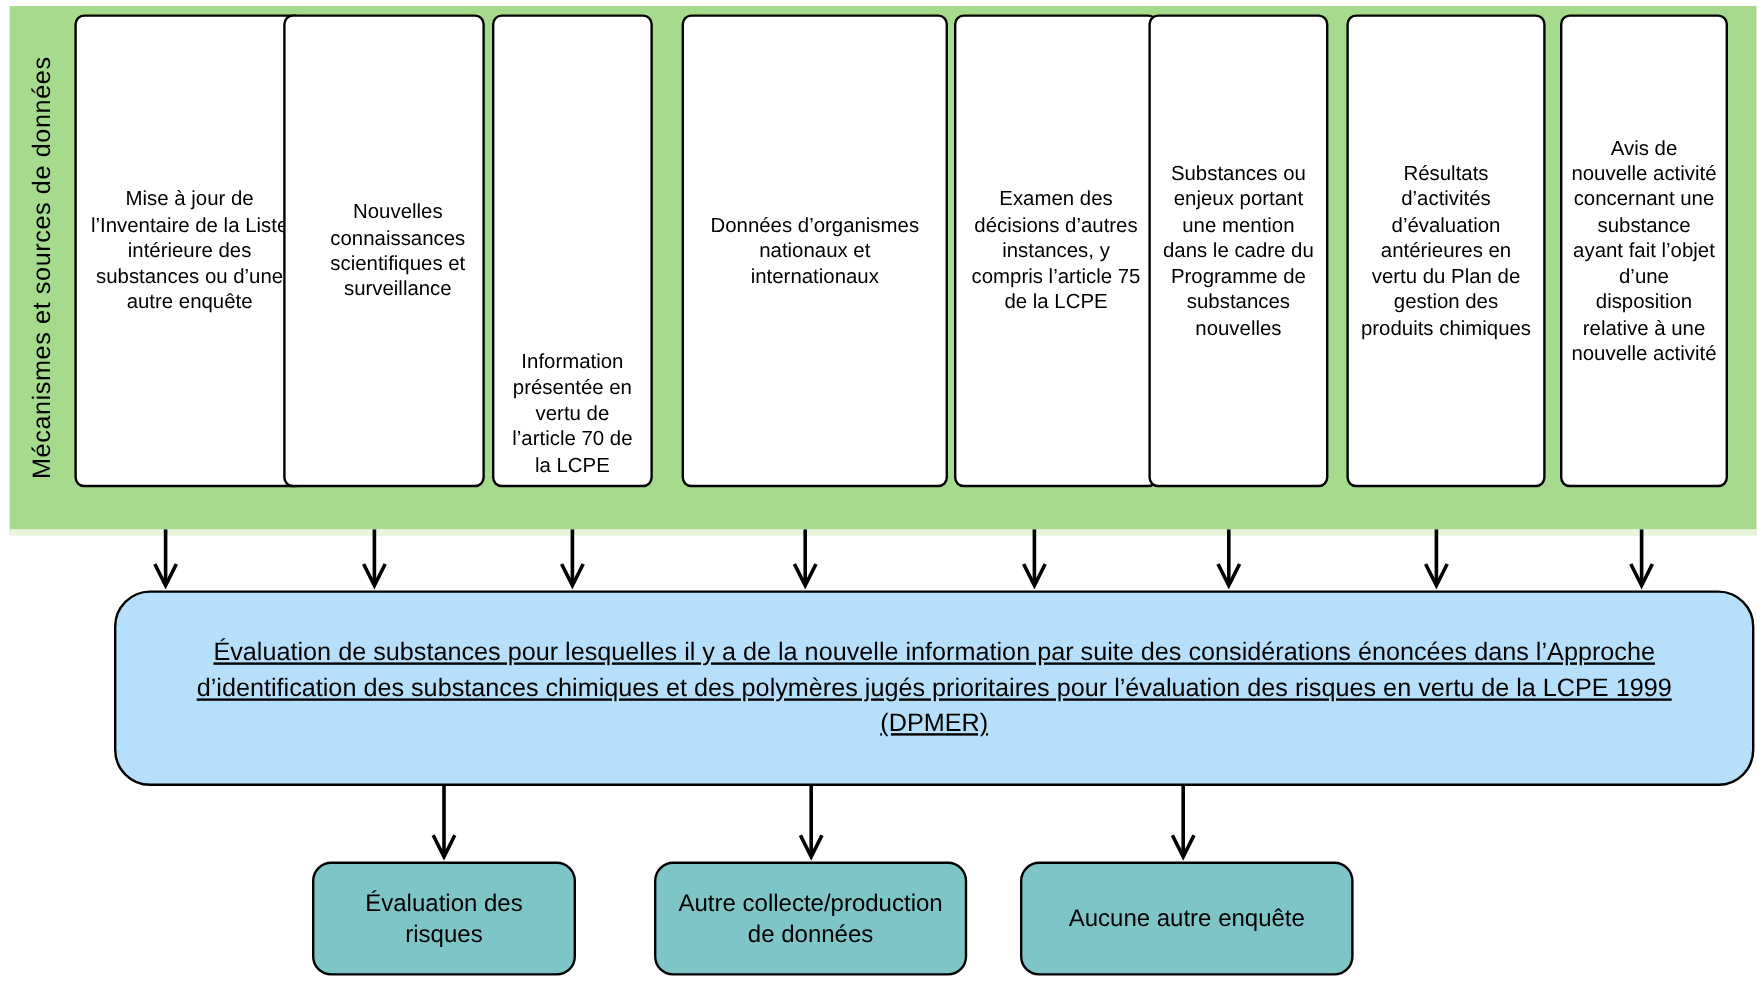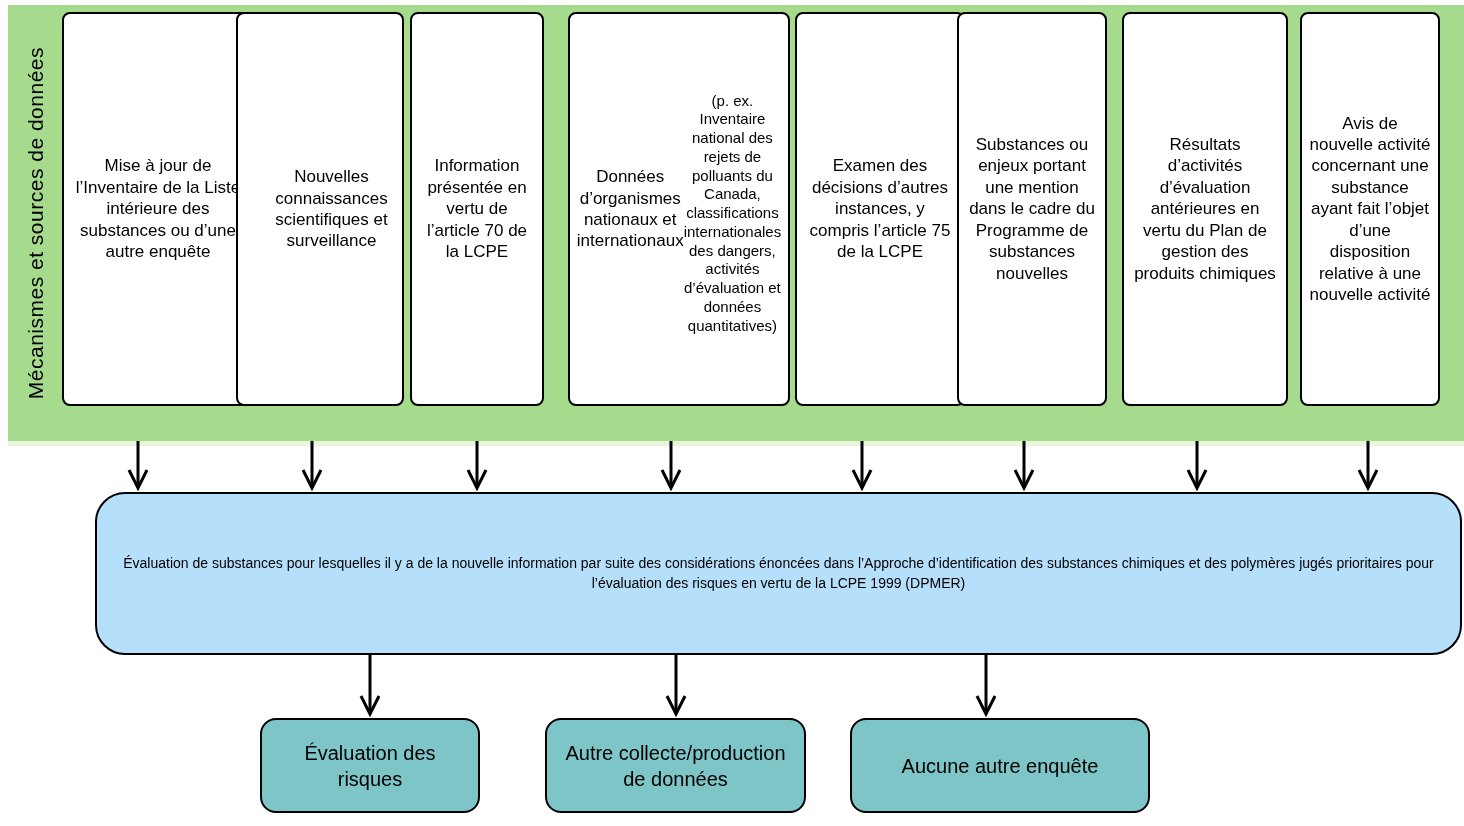--- a/index.html
+++ b/index.html
@@ -25,53 +25,53 @@
   .src-box{
     position:absolute;top:7px;height:394px;background:#fff;
     border:2px solid #000;border-radius:8px;
     display:flex;flex-direction:row;align-items:center;justify-content:center;
     text-align:center;box-sizing:border-box;padding:6px 7px;
   }
   .src-box p{margin:0;font-size:17px;line-height:1.26;}
   .src-box p.sub{font-size:15px;margin-top:9px;line-height:1.25;}
   .b1{left:54px;width:192px;}
   .b2{left:228px;width:168px;padding-left:30px;}
-  .b3{left:402px;width:134px;}
+  .b3{left:402px;width:134px;align-items:flex-end;}
   .b4{left:560px;width:222px;}
   .b5{left:787px;width:170px;}
   .b6{left:949px;width:150px;}
   .b7{left:1114px;width:166px;}
   .b8{left:1292px;width:140px;}
   
   .arrow{position:absolute;width:24px;}
   .arrow svg{display:block;width:24px;height:100%;}
   .arrow-top{top:441px;height:50px;}
   .arrow-low{top:655px;height:62px;}
   .a1{left:126px;} .a2{left:300px;} .a3{left:465px;} .a4{left:659px;}
   .a5{left:850px;} .a6{left:1012px;} .a7{left:1185px;} .a8{left:1356px;}
   .l1{left:358px;} .l2{left:664px;} .l3{left:974px;}
   
   .eval-box{
     position:absolute;left:95px;top:492px;width:1367px;height:163px;
     background:var(--blue,#B5DFFA);border:2px solid #000;border-radius:30px;
     display:flex;align-items:center;justify-content:center;text-align:center;
     box-sizing:border-box;padding:14px 26px;
   }
-  .eval-box p{margin:0;font-size:14px;line-height:1.42;}
+  .eval-box p{margin:0;font-size:21px;line-height:1.42;text-decoration:underline;}
   
   .outcome{
     position:absolute;top:718px;height:95px;background:var(--teal,#7EC5C8);
     border:2px solid #000;border-radius:16px;
     display:flex;align-items:center;justify-content:center;text-align:center;
     box-sizing:border-box;padding:6px 12px;
   }
   .outcome p{margin:0;font-size:20px;line-height:1.3;}
   .o1{left:260px;width:220px;}
   .o2{left:545px;width:261px;}
-  .o3{left:850px;width:300px;text-align:center;}
+  .o3{left:850px;width:278px;text-align:center;}
 </style>
 </head>
 <body>
 
 <div class="stage">
 
   <div class="band">
     <div class="band-label-wrap">
       <span class="vertical-text">Mécanismes et sources de données</span>
     </div>
@@ -80,21 +80,20 @@
       <p>Mise à jour de l’Inventaire de la Liste intérieure des substances ou d’une autre enquête</p>
     </div>
     <div class="src-box b2">
       <p>Nouvelles connaissances scientifiques et surveillance</p>
     </div>
     <div class="src-box b3">
       <p>Information présentée en vertu de l’article 70 de la LCPE</p>
     </div>
     <div class="src-box b4">
       <p>Données d’organismes nationaux et internationaux</p>
-      <p class="sub">(p. ex. Inventaire national des rejets de polluants du Canada, classifications internationales des dangers, activités d’évaluation et données quantitatives)</p>
     </div>
     <div class="src-box b5">
       <p>Examen des décisions d’autres instances, y compris l’article 75 de la LCPE</p>
     </div>
     <div class="src-box b7">
       <p>Résultats d’activités d’évaluation antérieures en vertu du Plan de gestion des produits chimiques</p>
     </div>
     <div class="src-box b6">
       <p>Substances ou enjeux portant une mention dans le cadre du Programme de substances nouvelles</p>
     </div>

